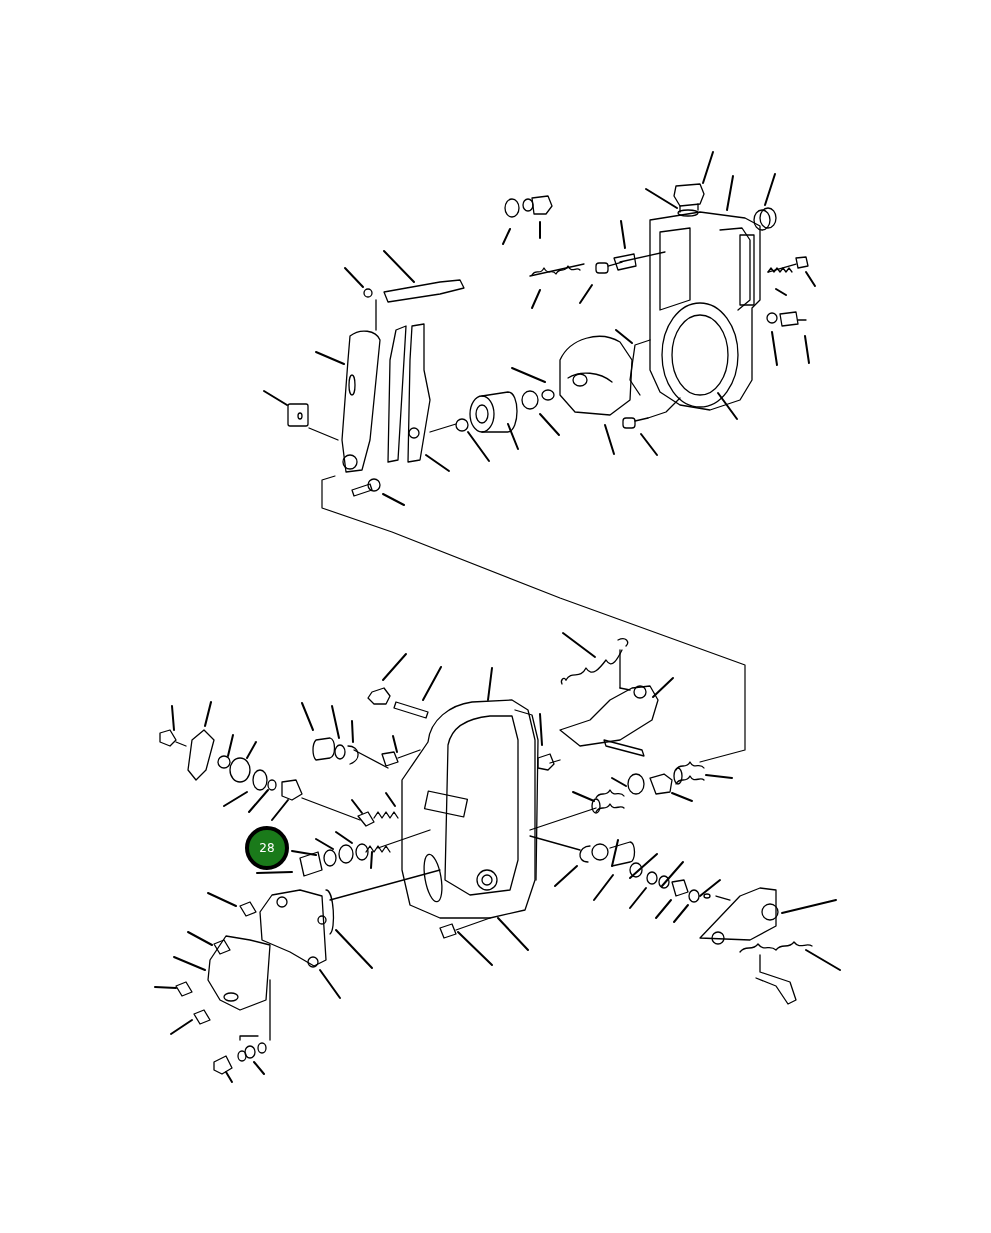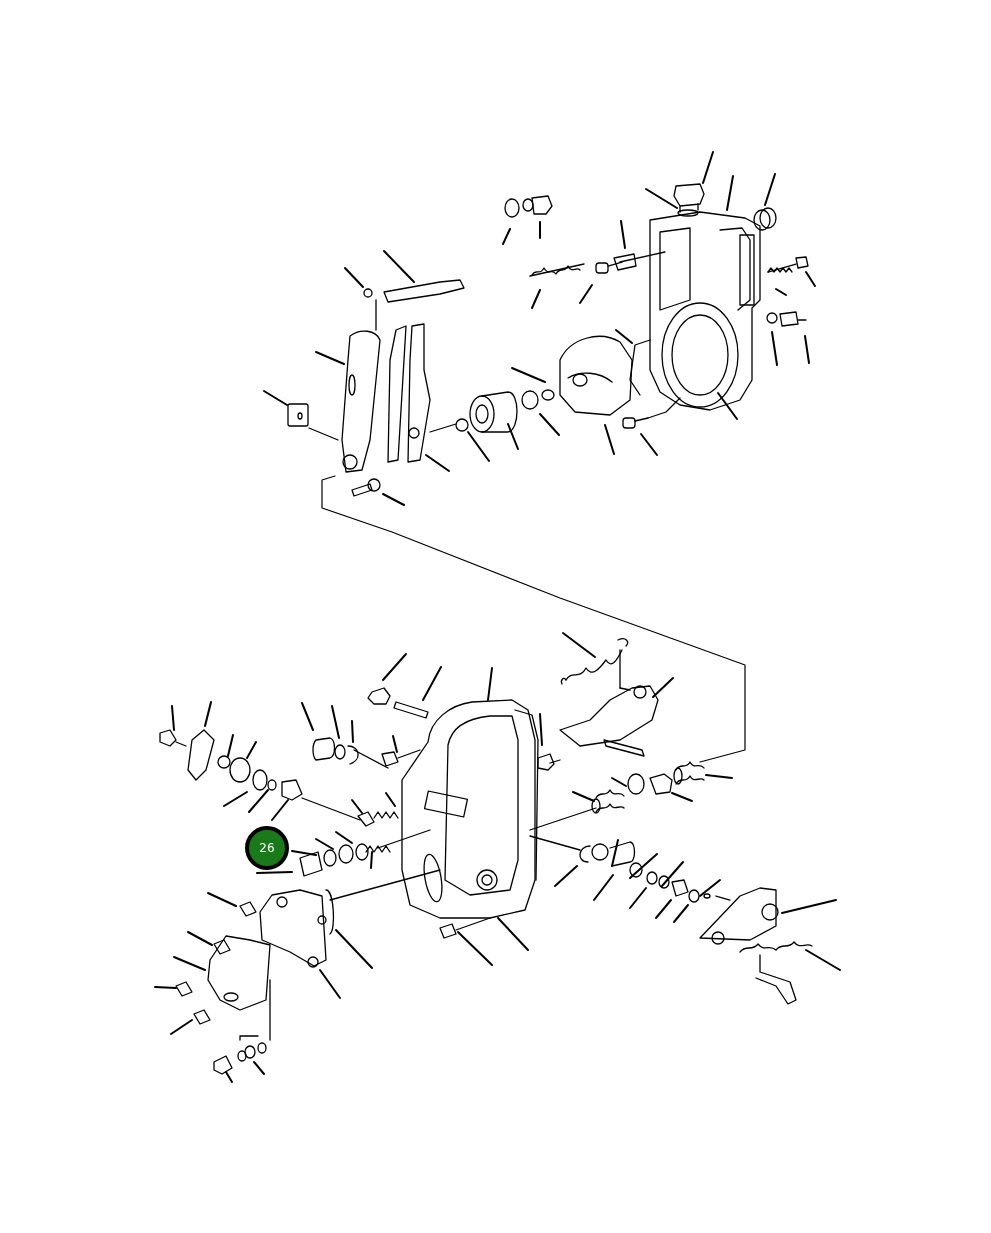--- a/index.html
+++ b/index.html
@@ -338,14 +338,14 @@
       <line x1="530" y1="830" x2="596" y2="808"></line>
       <line x1="530" y1="836" x2="580" y2="850"></line>
       <line x1="716" y1="896" x2="730" y2="900"></line>
       <line x1="270" y1="980" x2="270" y2="1040"></line>
       <polyline points="240,1040 240,1036 258,1036"></polyline>
     </g>
   </g>
 </svg>
 
 <div class="callout" style="left:245px; top:826px; background:#1a7a1a;">
-  <span>26</span>
+  <span>28</span>
 </div>
 
 </body></html>

